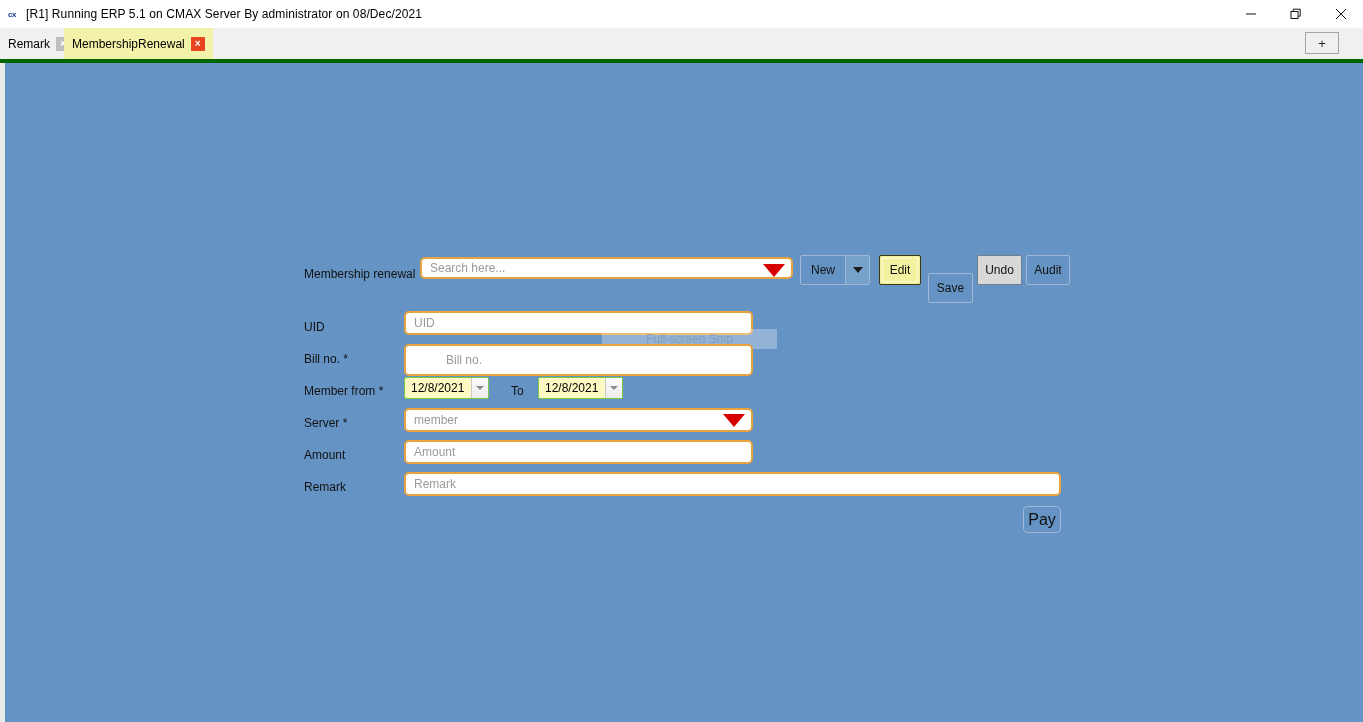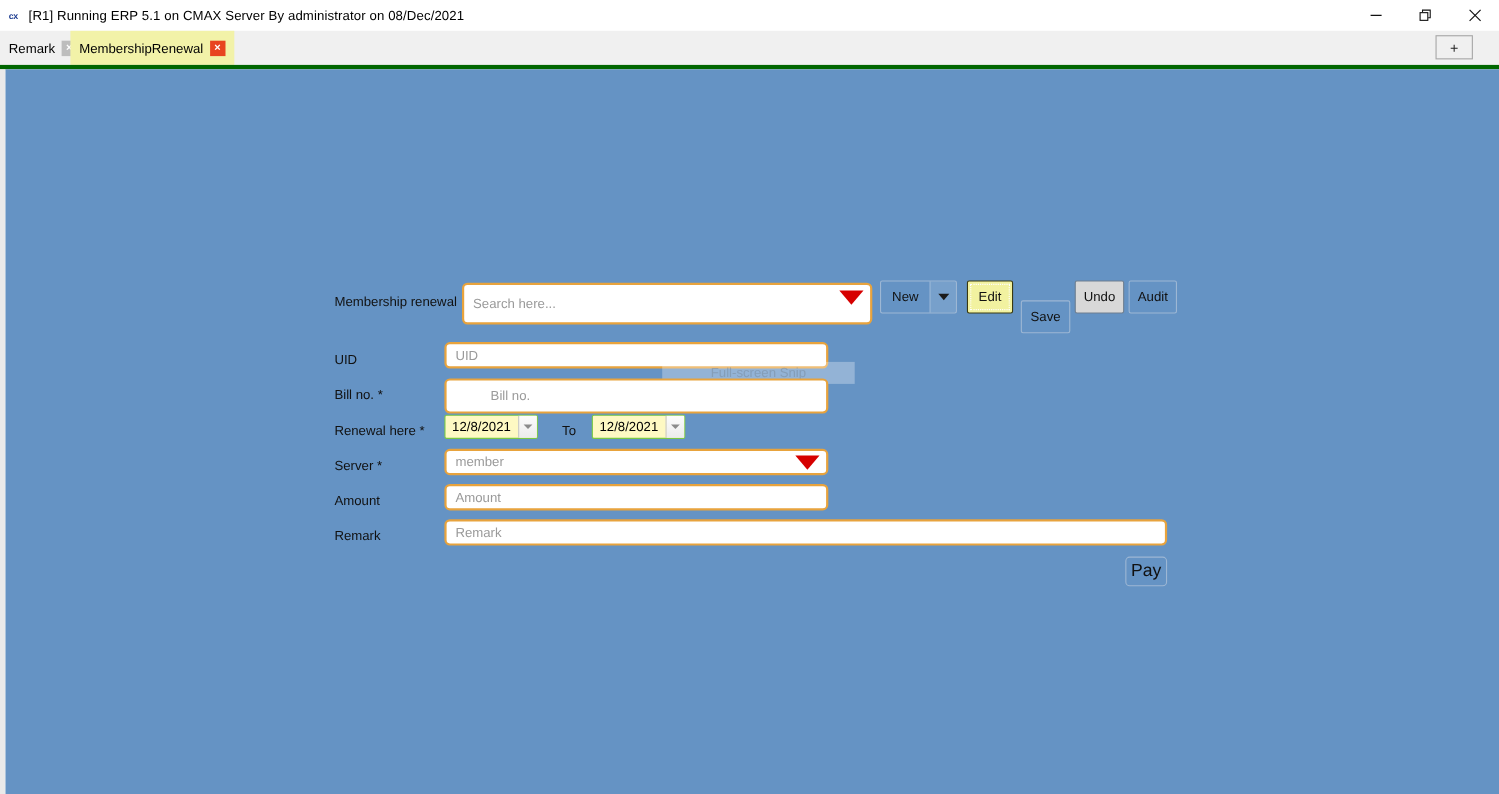--- a/index.html
+++ b/index.html
@@ -265,21 +265,21 @@
 </div>
 
 <div class="green-line"></div>
 <div class="canvas-gutter"></div>
 
 <div class="canvas">
   <div class="form">
 
     <div class="lbl" style="left:299px; top:205px;">Membership renewal</div>
 
-    <div class="fld" style="left:415px; top:194px; width:373px; height:38px;">
+    <div class="fld" style="left:415px; top:194px; width:373px; height:22px;">
       <span class="ph">Search here...</span>
     </div>
     <div class="tri-red" style="left:758px; top:201px;"></div>
 
     <div class="tbtn split" style="left:795px; top:192px; width:70px;">
       <span class="split-main">New</span>
       <span class="split-arrow">
         <span class="tri-dark"></span>
       </span>
     </div>
@@ -306,21 +306,21 @@
       <span class="ph">UID</span>
     </div>
 
     <div class="snip-ghost" style="left:597px; top:266px; width:175px; height:20px;">Full-screen Snip</div>
 
     <div class="lbl" style="left:299px; top:290px;">Bill no. *</div>
     <div class="fld" style="left:399px; top:281px; width:349px; height:32px;padding-left:40px;">
       <span class="ph">Bill no.</span>
     </div>
 
-    <div class="lbl" style="left:299px; top:322px;">Renewal here *</div>
+    <div class="lbl" style="left:299px; top:322px;">Member from *</div>
 
     <div class="dtp" style="left:399px; top:314px; width:85px; height:22px;">
       <span class="dval">12/8/2021</span>
       <span class="dbtn">
           <span class="tri-gray"></span>
         </span>
     </div>
 
     <div class="lbl" style="left:506px; top:322px;">To</div>
 

